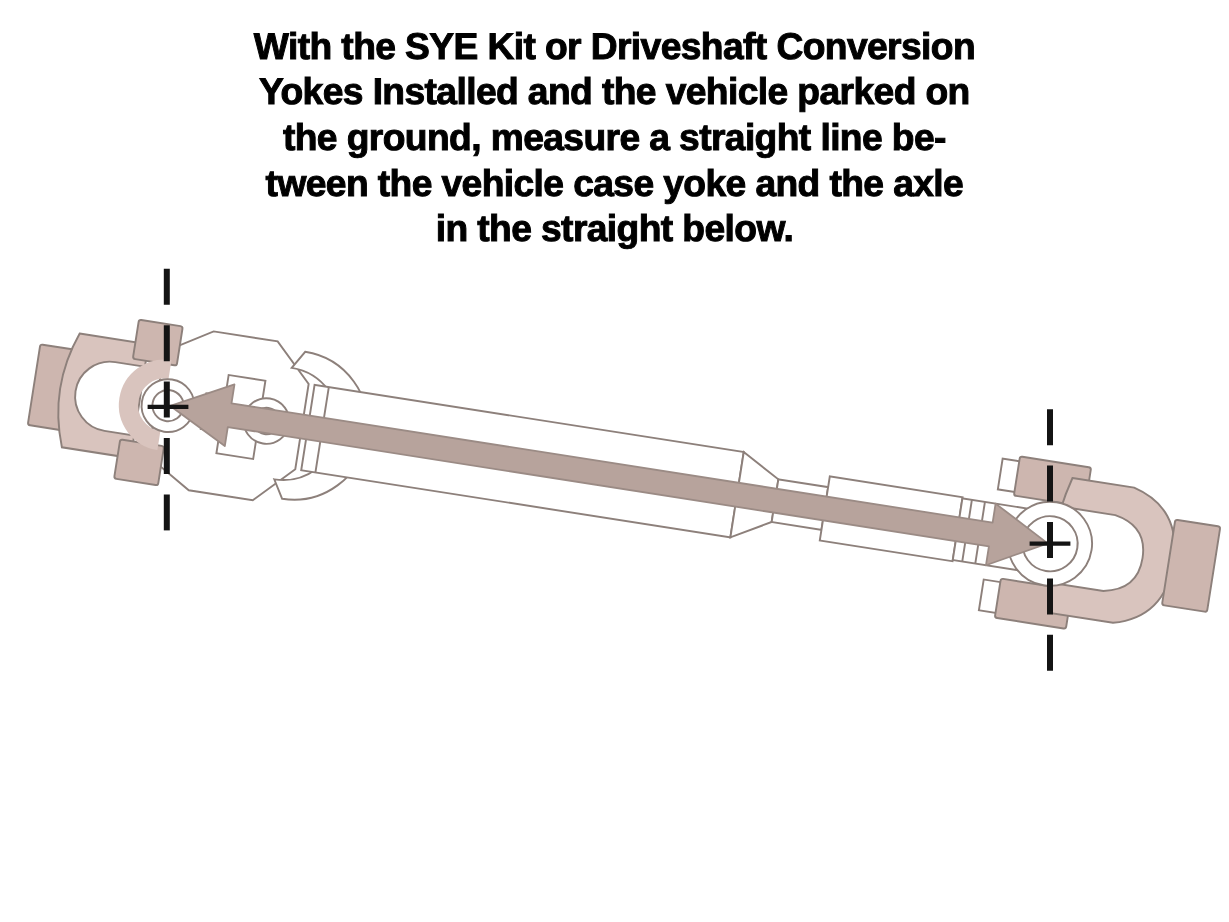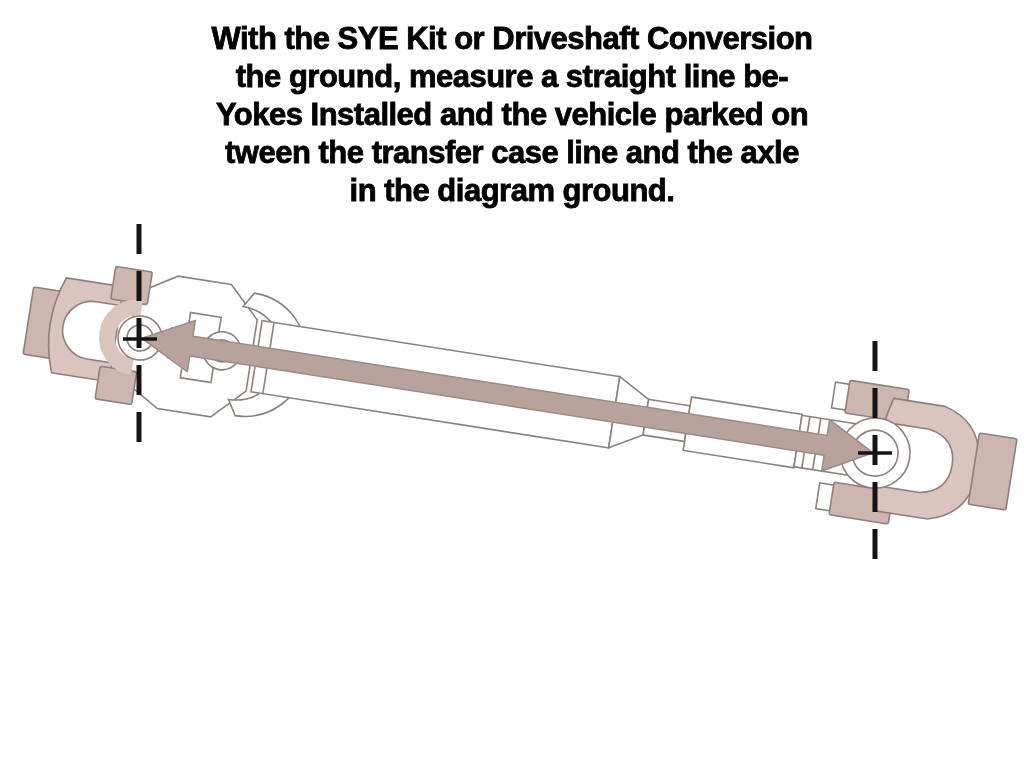--- a/index.html
+++ b/index.html
@@ -109,19 +109,19 @@
     <g>
       <line class="cl" x1="139" y1="224" x2="139" y2="450"></line>
       <line class="cl" x1="875" y1="341" x2="875" y2="566"></line>
       <line class="tick" x1="123" y1="339" x2="157" y2="339"></line>
       <line class="tick" x1="858" y1="453" x2="892" y2="453"></line>
     </g>
   </svg>
 
   <div class="heading">
     <div>With the SYE Kit or Driveshaft Conversion</div>
+    <div>Yokes Installed and the vehicle parked on</div>
     <div>the ground, measure a straight line be-</div>
-    <div>Yokes Installed and the vehicle parked on</div>
-    <div>tween the transfer case line and the axle</div>
-    <div>in the diagram ground.</div>
+    <div>tween the vehicle case yoke and the axle</div>
+    <div>in the straight below.</div>
   </div>
 
 </div>
 
 </body></html>

